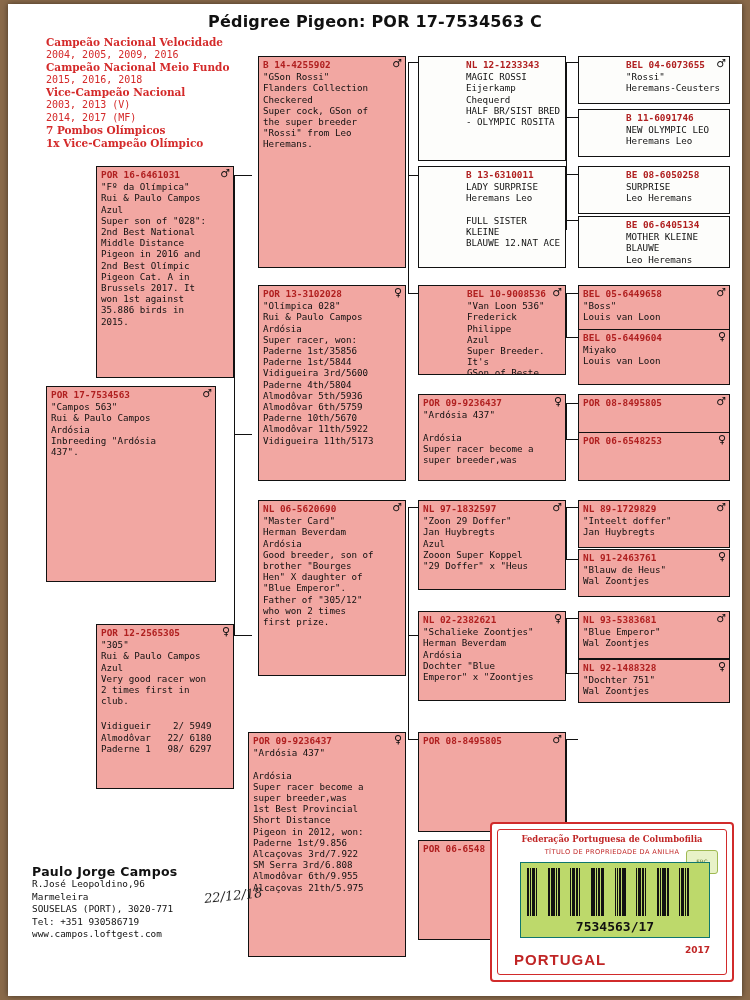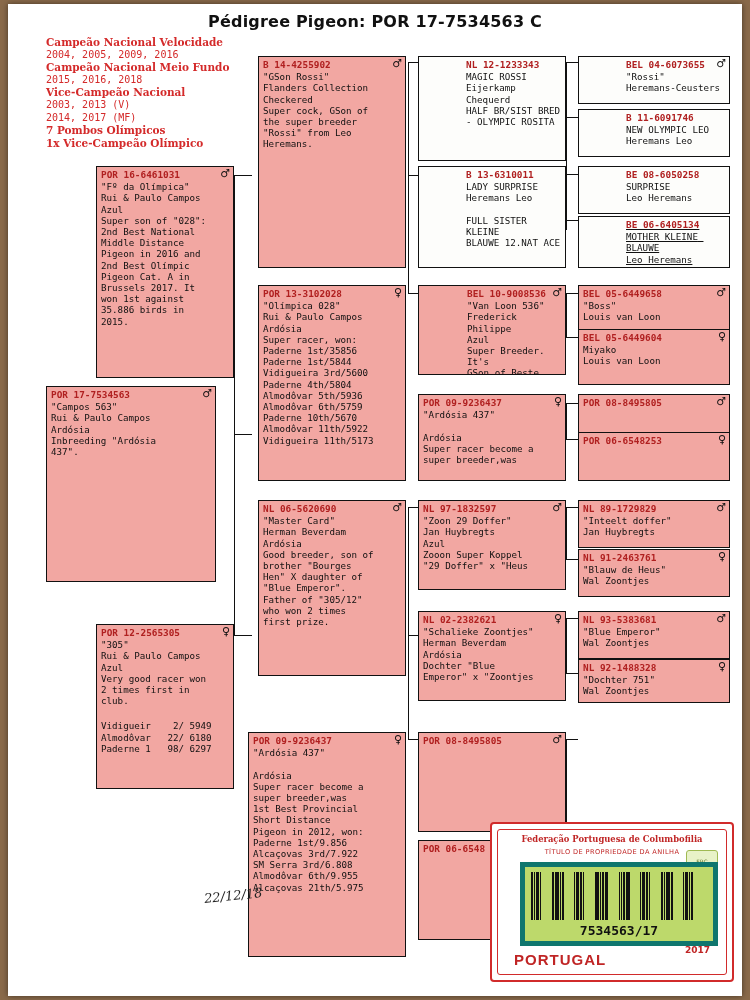--- a/index.html
+++ b/index.html
@@ -81,21 +81,21 @@
   .stamp .fed{
     position:absolute;top:10px;left:0;width:100%;text-align:center;
     font-family:"DejaVu Serif", serif;font-size:8.4px;color:#c02525;font-weight:bold;
   }
   .stamp .tit{
     position:absolute;top:24px;left:0;width:100%;text-align:center;
     font-family:"DejaVu Sans", sans-serif;font-size:6.6px;color:#c02525;letter-spacing:.4px;
   }
   .stamp .barcodebox{
     position:absolute;left:28px;top:38px;width:188px;height:74px;background:#bdd96b;
-    border:5px solid #0f766e;
+    border:1px solid #0f766e;
   }
   .stamp .bars{position:absolute;left:6px;top:5px;width:176px;height:48px;overflow:hidden;}
   .stamp .bars i{display:inline-block;background:#111;height:48px;margin-right:1px;vertical-align:top;}
   .stamp .code{
     position:absolute;left:0;bottom:3px;width:100%;text-align:center;
     font-family:"DejaVu Sans Mono", monospace;font-size:13px;font-weight:bold;color:#111;
   }
   .stamp .country{
     position:absolute;left:22px;bottom:12px;
     font-family:Liberation Sans, sans-serif;font-size:15px;font-weight:bold;color:#c02525;letter-spacing:1px;
@@ -397,21 +397,21 @@
 
   <div class="box white" style="left:570px;top:162px;width:152px;height:48px;">
     <div class="hdr">
       <span class="ring">BE  08-6050258</span>
       <span class="sex"></span>
     </div>
     <div class="body">SURPRISE
 Leo Heremans</div>
   </div>
 
-  <div class="box white" style="left:570px;top:212px;width:152px;height:52px;text-decoration:underline;">
+  <div class="box white" style="left:570px;top:212px;width:152px;height:52px;">
     <div class="hdr">
       <span class="ring">BE  06-6405134</span>
       <span class="sex"></span>
     </div>
     <div class="body">MOTHER KLEINE BLAUWE
 Leo Heremans</div>
   </div>
 
   <div class="box" style="left:570px;top:281px;width:152px;height:48px;">
     <div class="hdr">
@@ -476,20 +476,28 @@
 
   <div class="box" style="left:570px;top:655px;width:152px;height:44px;">
     <div class="hdr">
       <span class="ring">NL  92-1488328</span>
       <span class="sex">♀</span>
     </div>
     <div class="body">"Dochter 751"
 Wal Zoontjes</div>
   </div>
 
+  <div class="sig">
+    <div class="name">Paulo Jorge Campos</div>
+    <div>R.José Leopoldino,96</div>
+    <div>Marmeleira</div>
+    <div>SOUSELAS (PORT), 3020-771</div>
+    <div>Tel: +351 930586719</div>
+    <div>www.campos.loftgest.com</div>
+  </div>
   <div class="handwrite">22/12/18</div>
 
   <div class="stamp">
     <div class="inner"></div>
     <div class="fed">Federação Portuguesa de Columbofilia</div>
     <div class="tit">TÍTULO DE PROPRIEDADE DA ANILHA</div>
     <div class="logo">FPC</div>
     <div class="barcodebox">
       <div class="bars">
         <i style="width:2px"></i><i style="width:1px"></i><i style="width:3px"></i><i style="width:1px"></i>

